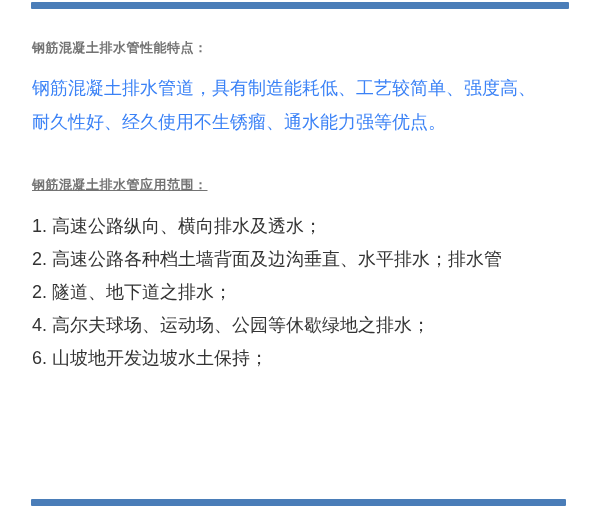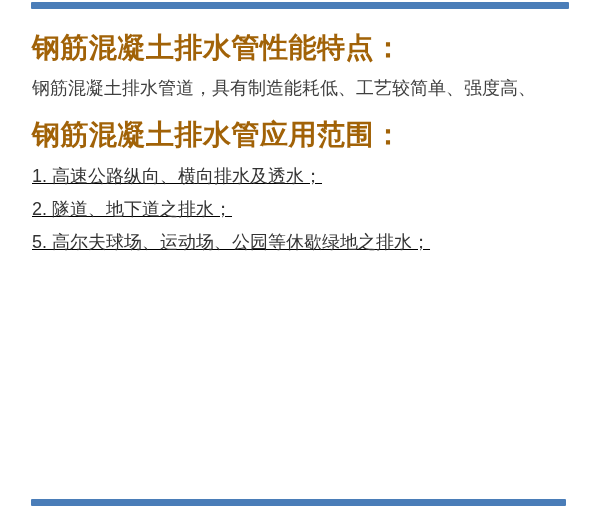--- a/index.html
+++ b/index.html
@@ -23,65 +23,67 @@
   }
   .edge-bar.top { top: 2px; width: 538px; }
   .edge-bar.bottom { bottom: 2px; width: 535px; }
   .content {
     position: absolute;
     top: 0;
     left: 32px;
     width: 540px;
   }
   .section-heading {
-    color: #a16207;
-    font-size: 28px;
+    color: #737373;
+    font-size: 13px;
     font-weight: bold;
     line-height: 24px;
     letter-spacing: 0.5px;
   }
   #perf-heading { margin-top: 36px; }
-  #app-heading  { margin-top: 18px; }
+  #app-heading  { margin-top: 34px; text-decoration: underline; }
   .para {
     margin-top: 11px;
-    color: #404040;
+    color: #3b82f6;
     font-size: 18px;
     font-family: Liberation Serif, serif;
   }
   .para-line {
     line-height: 34px;
     white-space: nowrap;
   }
   .app-list {
     margin-top: 13px;
-    text-decoration: underline;
   }
   .app-item {
     color: #333333;
     font-size: 18px;
     line-height: 33px;
     white-space: nowrap;
   }
 </style>
 </head>
 <body>
 
 <div class="edge-bar top"></div>
 
 <div class="content">
 
   <div id="perf-heading" class="section-heading">钢筋混凝土排水管性能特点：</div>
 
   <div class="para">
     <div class="para-line">钢筋混凝土排水管道，具有制造能耗低、工艺较简单、强度高、</div>
+    <div class="para-line">耐久性好、经久使用不生锈瘤、通水能力强等优点。</div>
   </div>
 
   <div id="app-heading" class="section-heading">钢筋混凝土排水管应用范围：</div>
 
   <div class="app-list">
     <div class="app-item">1. 高速公路纵向、横向排水及透水；</div>
+    <div class="app-item">2. 高速公路各种档土墙背面及边沟垂直、水平排水；排水管</div>
     <div class="app-item">2. 隧道、地下道之排水；</div>
-    <div class="app-item">5. 高尔夫球场、运动场、公园等休歇绿地之排水；</div>
+    <div class="app-item">4. 高尔夫球场、运动场、公园等休歇绿地之排水；</div>
+    <div class="app-item">6. 山坡地开发边坡水土保持；</div>
   </div>
 
 </div>
 
 <div class="edge-bar bottom"></div>
 
 </body></html>

